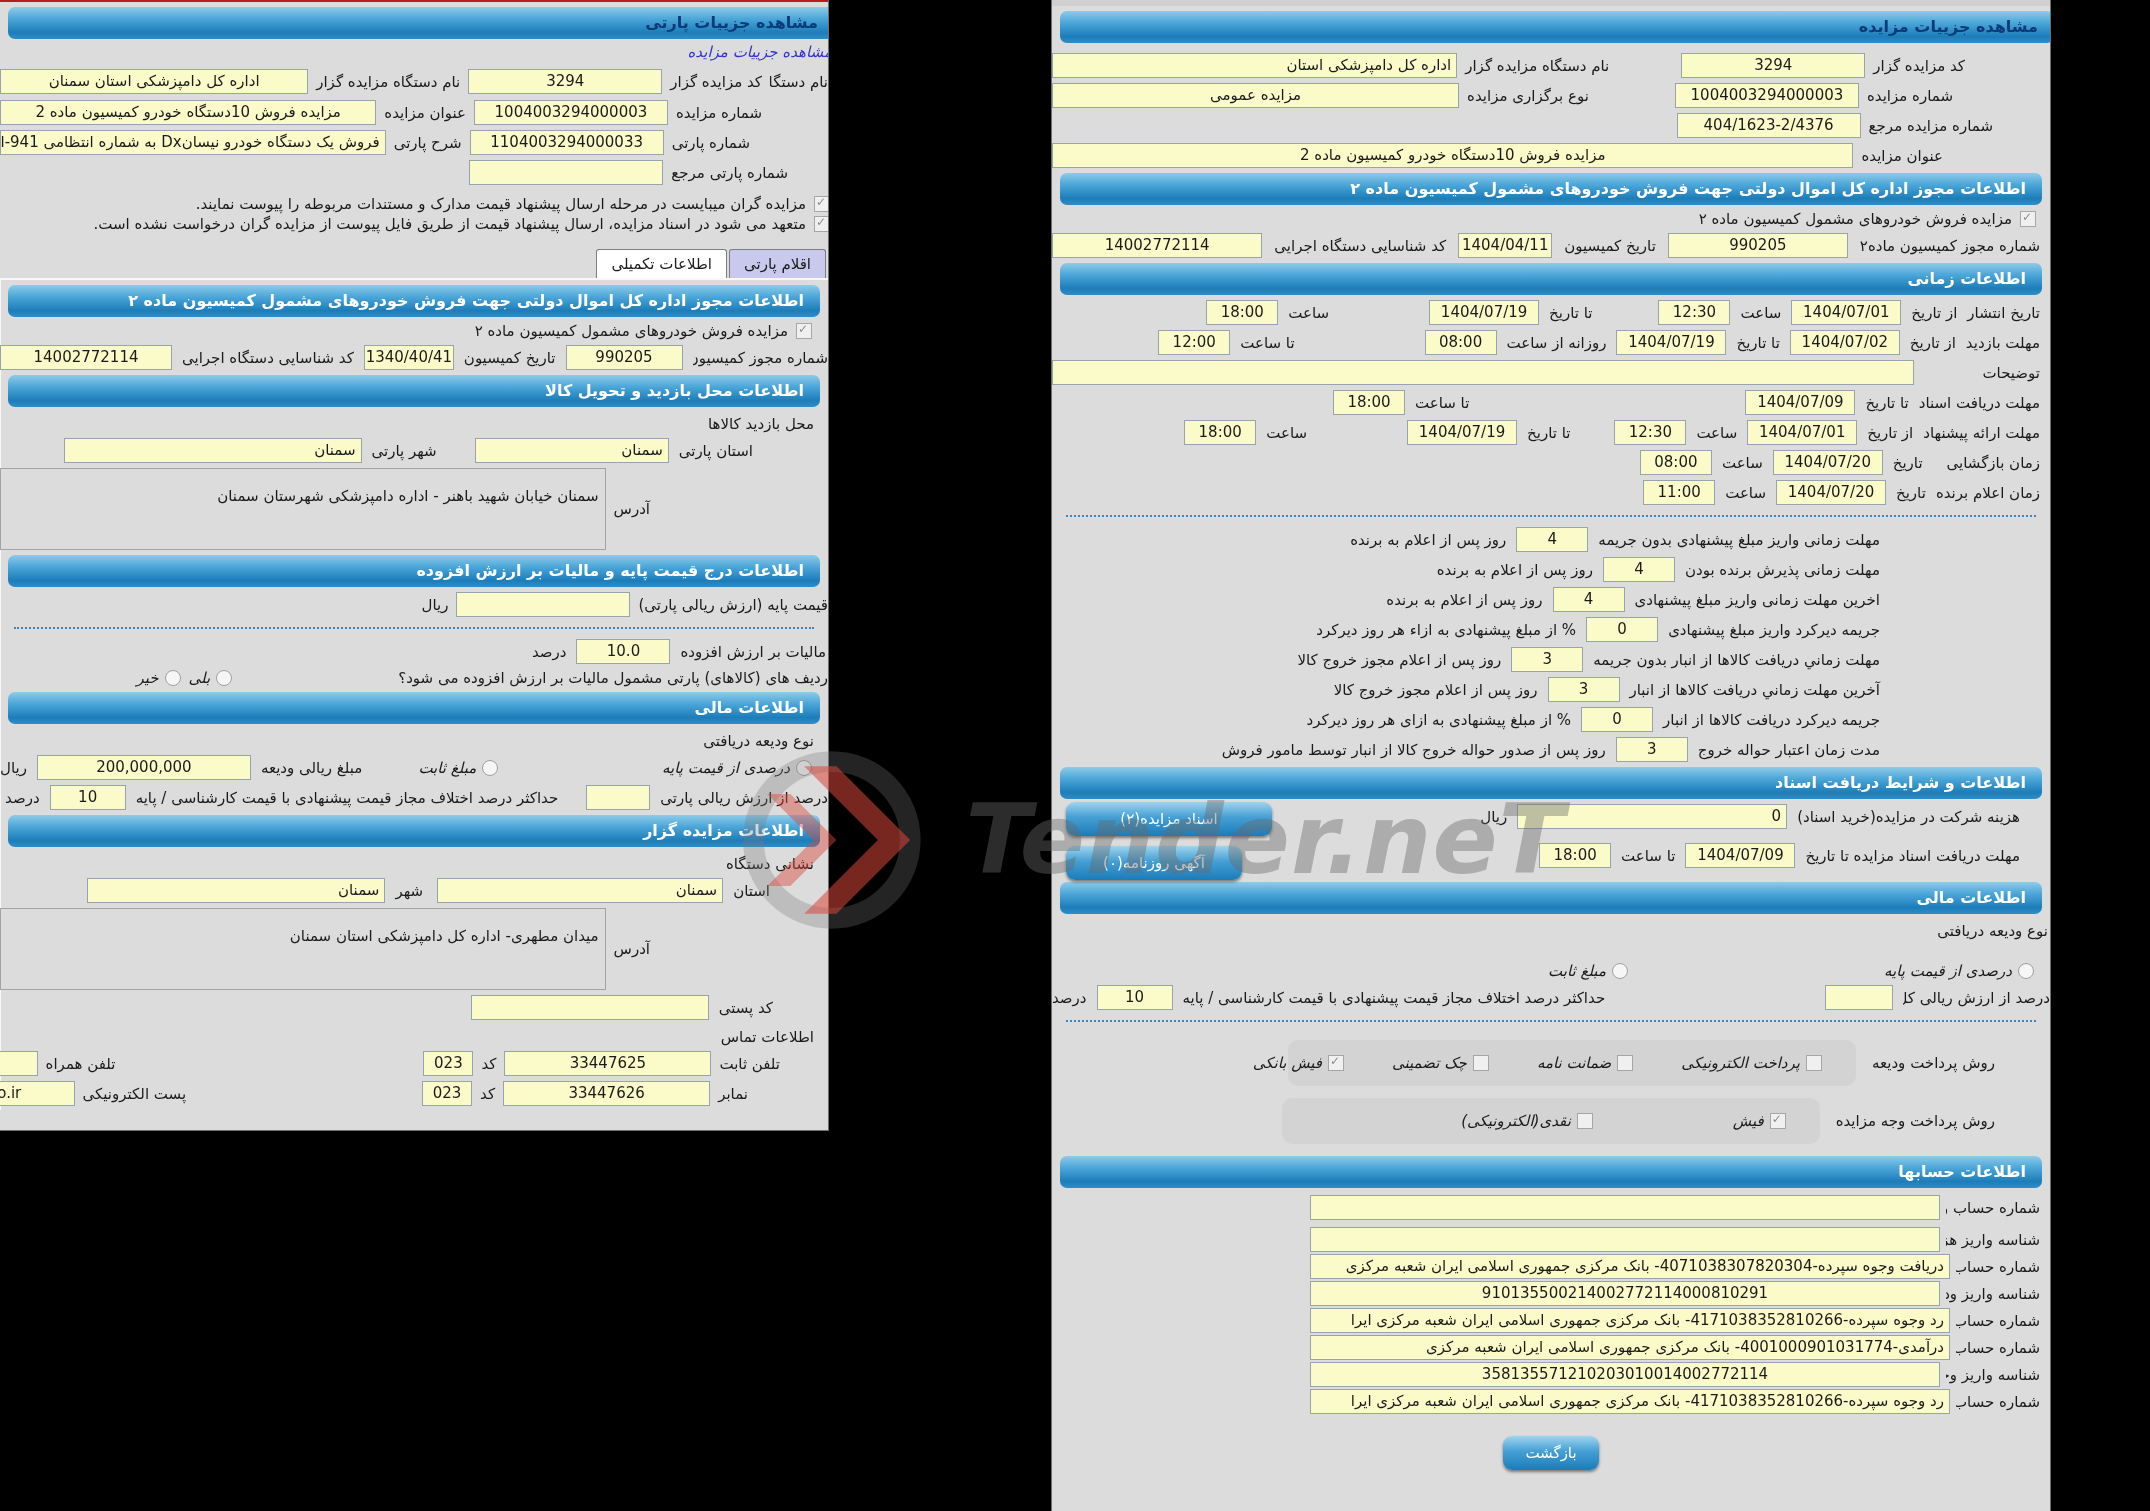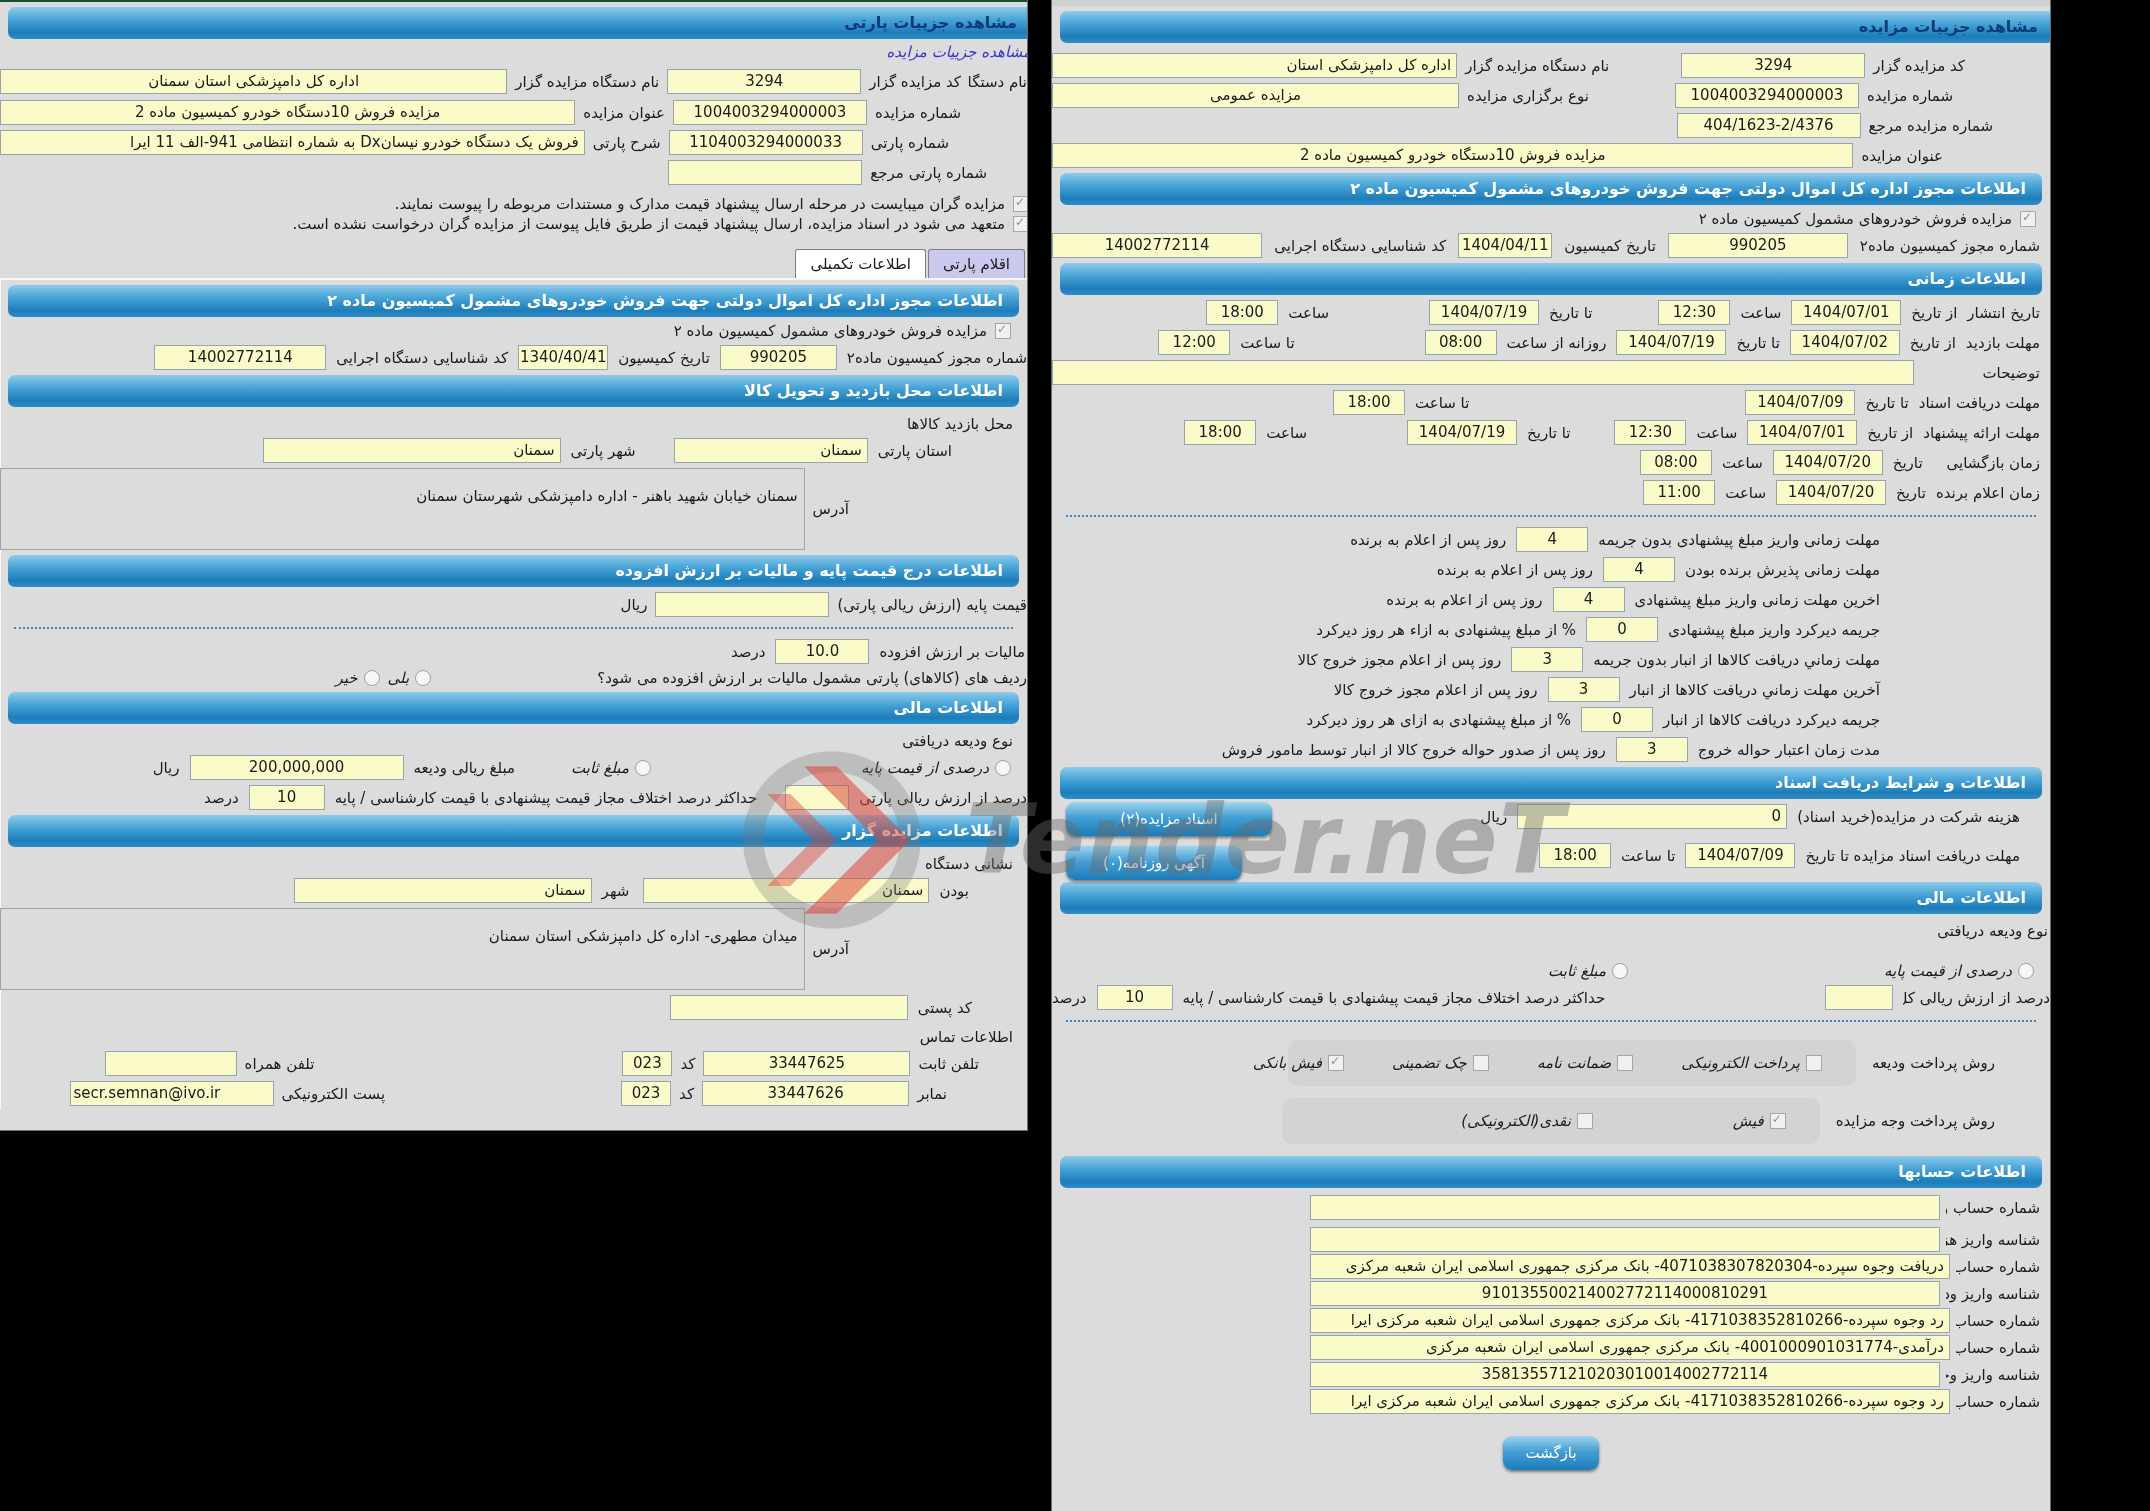--- a/index.html
+++ b/index.html
@@ -1,19 +1,19 @@
 <!DOCTYPE html>
 <html lang="fa"><head>
 <meta charset="utf-8">
 <style>
   html,body{margin:0;padding:0;background:#000;}
   body{position:relative;width:2150px;height:1511px;overflow:hidden;
        font-family:"DejaVu Sans","Liberation Sans",sans-serif;font-size:15px;color:#1a1a1a;}
   .panel{position:absolute;background:#dcdcdc;direction:rtl;overflow:hidden;box-shadow:0 0 0 1px #6e6e6e;}
-  #panelL{left:0;top:0;width:1027px;height:1128px;border-top:2px solid #14532d;}
+  #panelL{left:0;top:0;width:828px;height:1128px;border-top:2px solid #b91c1c;}
   #panelR{left:1052px;top:0;width:998px;height:1511px;border-top:6px solid #d0d0d0;}
   .bar{height:32px;line-height:32px;border-radius:7px;margin:5px 8px 4px 8px;padding:0 16px;
        background:linear-gradient(180deg,#8ecbe9 0%,#4aa5d8 38%,#1d7db9 80%,#2f8ec8 100%);
        color:#fff;font-weight:bold;font-size:16px;white-space:nowrap;overflow:hidden;}
   .titlebar{color:#0b3b78;}
   .r{display:flex;align-items:center;gap:8px;margin:5px 0;white-space:nowrap;}
   .lbl{white-space:nowrap;}
   .inp{background:#fbfbc9;border:1px solid #96a5ad;height:23px;line-height:23px;
        text-align:center;overflow:hidden;white-space:nowrap;flex-shrink:0;}
   .inp.txt{text-align:right;padding:0 5px;}
@@ -171,21 +171,21 @@
       <span class="inp" style="width:62px;"></span>
       <span style="width:8px;"></span>
       <span class="lbl">حداکثر درصد اختلاف مجاز قیمت پیشنهادی با قیمت کارشناسی / پایه</span>
       <span class="inp" style="width:74px;">10</span>
       <span class="lbl">درصد</span>
     </div>
 
     <div class="bar">اطلاعات مزایده گزار</div>
     <div class="caption">نشانی دستگاه</div>
     <div class="r" style="padding-right:58px;gap:10px;">
-      <span class="lbl">بودن</span>
+      <span class="lbl">استان</span>
       <span class="inp txt" style="width:274px;">سمنان</span>
       <span class="lbl" style="margin-right:4px;">شهر</span>
       <span class="inp txt" style="width:286px;">سمنان</span>
     </div>
     <div class="r" style="padding-right:178px;">
       <span class="lbl">آدرس</span>
       <span class="gbox">میدان مطهری- اداره کل دامپزشکی استان سمنان</span>
     </div>
     <div class="r" style="padding-right:55px;gap:10px;">
       <span class="lbl">کد پستی</span>

